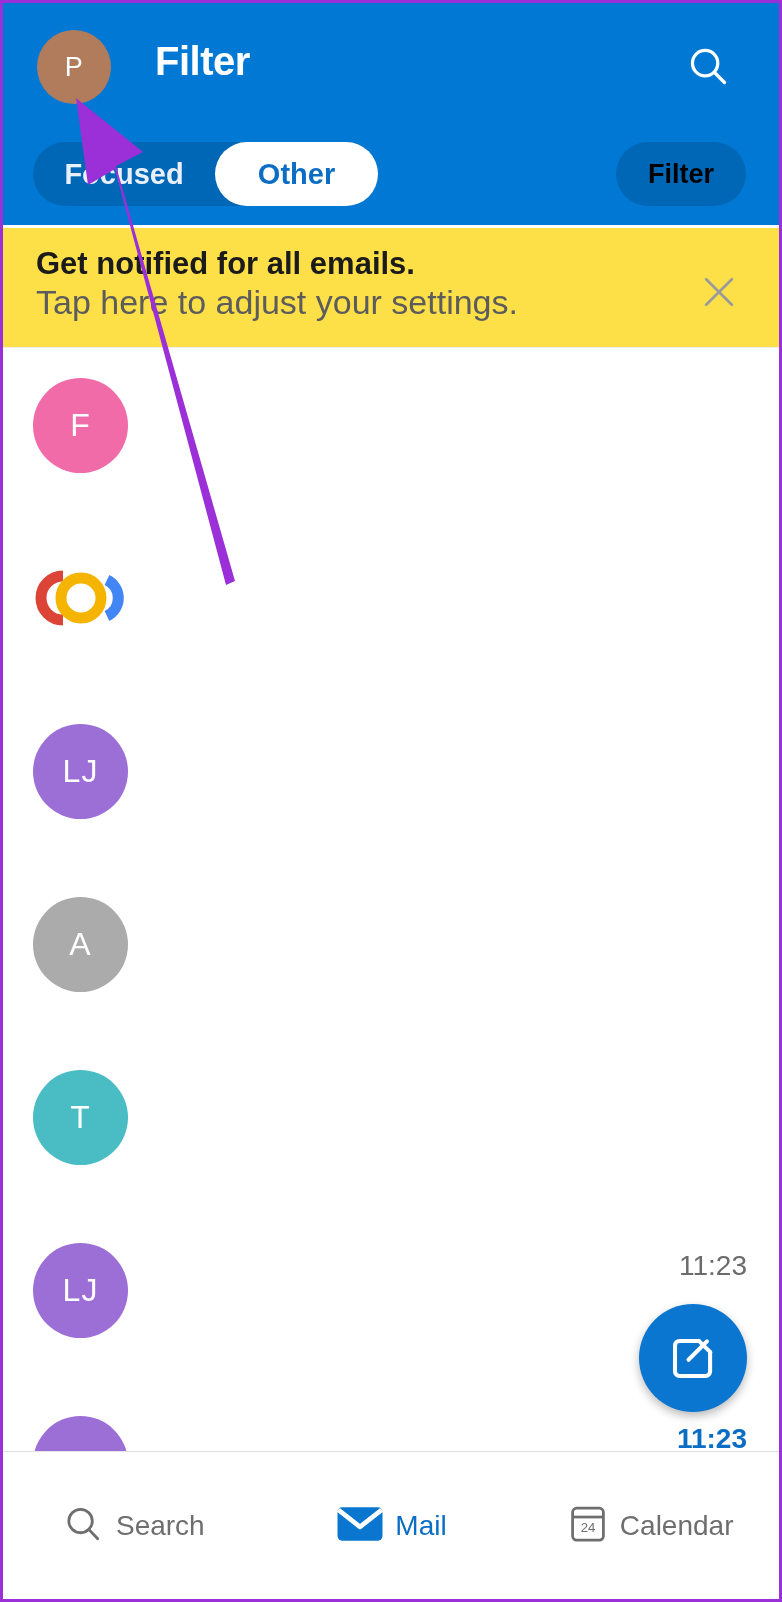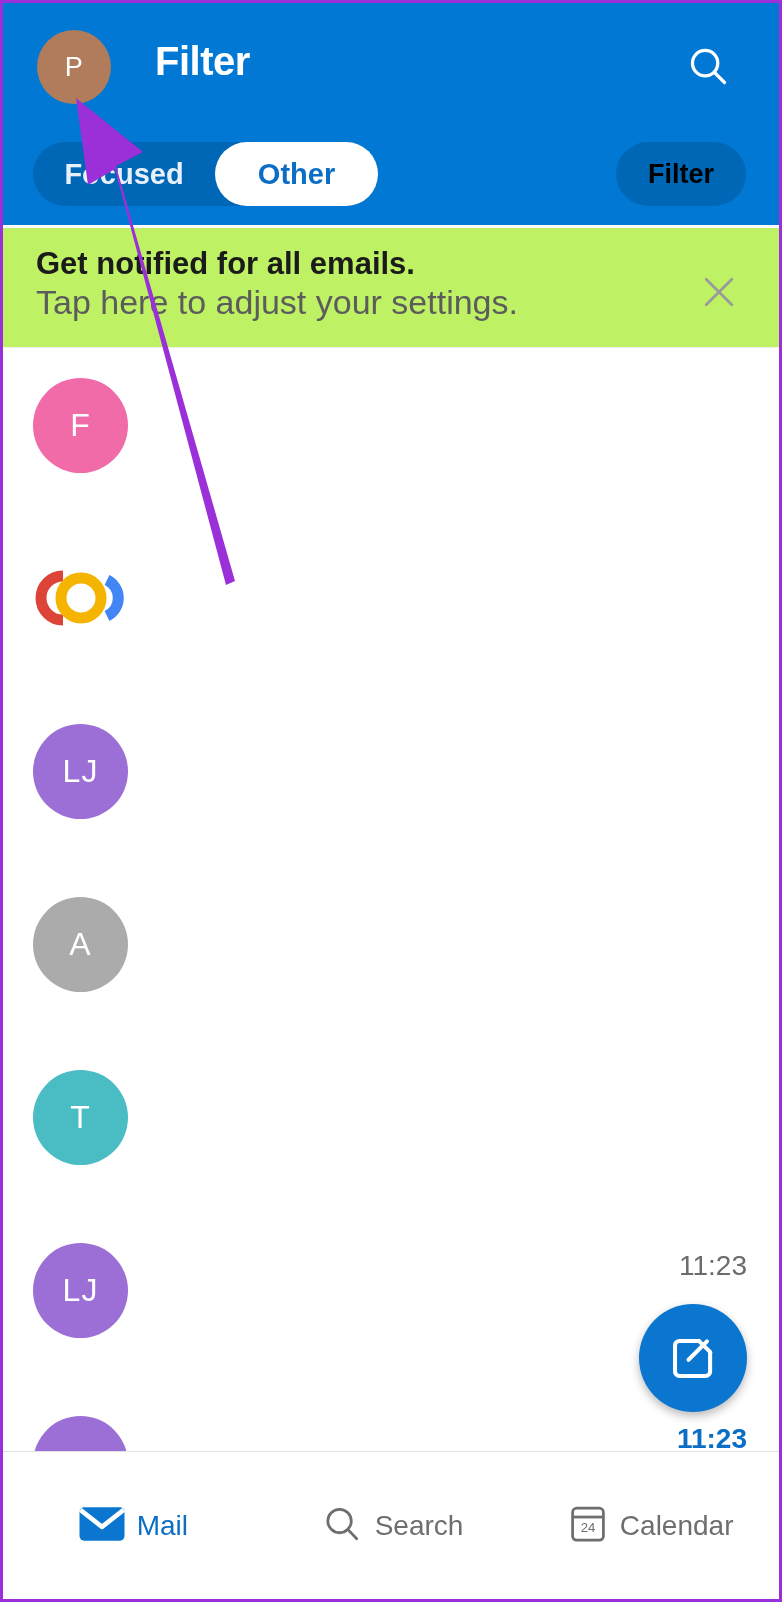--- a/index.html
+++ b/index.html
@@ -115,21 +115,21 @@
     font-weight: bold;
   }
 
   
   .banner {
     position: absolute;
     left: 0;
     top: 225px;
     width: 100%;
     height: 120px;
-    background: #bef264;
+    background: #fde047;
     border-bottom: 1px solid #eeeeee;
   }
   .banner-title {
     position: absolute;
     left: 33px;
     top: 18px;
     font-size: 31px;
     font-weight: bold;
     color: #1b1b1b;
   }
@@ -352,38 +352,38 @@
   <div class="fab">
     <svg width="54" height="54" viewBox="0 0 24 24" fill="none" stroke="#ffffff" stroke-width="1.8" stroke-linecap="round" stroke-linejoin="round">
       <path d="M18.2 4.6 L10 12.8"></path>
       <path d="M19.6 9.4 V18 a2 2 0 0 1 -2 2 H6 a2 2 0 0 1 -2 -2 V6.4 a2 2 0 0 1 2 -2 h8.6"></path>
       <path d="M14.6 4.4 L19.7 9.4"></path>
     </svg>
   </div>
 
   <div class="bottom-nav">
 
+    <div class="nav-item">
+      <span>
+        <svg width="46" height="42" viewBox="0 0 24 24" fill="none" stroke="#6e6e6e" stroke-width="1.6" stroke-linecap="round">
+          <circle cx="10.6" cy="10.3" r="6.7"></circle>
+          <line x1="15.4" y1="15.2" x2="20.4" y2="20.4"></line>
+        </svg>
+      </span>
+      <span class="nav-label">Search</span>
+    </div>
+
     <div class="nav-item active">
       <span>
         <svg width="50" height="42" viewBox="0 0 24 20">
           <rect x="1.2" y="2" width="21.6" height="16" rx="2.2" fill="#0b76d0"></rect>
           <path d="M1.6 3.2 L12 11.4 L22.4 3.2" fill="none" stroke="#ffffff" stroke-width="2.2" stroke-linejoin="round"></path>
         </svg>
       </span>
       <span class="nav-label">Mail</span>
-    </div>
-
-    <div class="nav-item">
-      <span>
-        <svg width="46" height="42" viewBox="0 0 24 24" fill="none" stroke="#6e6e6e" stroke-width="1.6" stroke-linecap="round">
-          <circle cx="10.6" cy="10.3" r="6.7"></circle>
-          <line x1="15.4" y1="15.2" x2="20.4" y2="20.4"></line>
-        </svg>
-      </span>
-      <span class="nav-label">Search</span>
     </div>
 
     <div class="nav-item">
       <span>
         <svg width="44" height="44" viewBox="0 0 24 24" fill="none" stroke="#6e6e6e" stroke-width="1.5">
           <rect x="3.6" y="3.4" width="16.8" height="17.4" rx="2.2"></rect>
           <line x1="3.6" y1="8.2" x2="20.4" y2="8.2"></line>
           <text x="12" y="16.6" font-size="7.2" fill="#6e6e6e" stroke="none" text-anchor="middle" font-family="Liberation Sans, sans-serif">24</text>
         </svg>
       </span>

